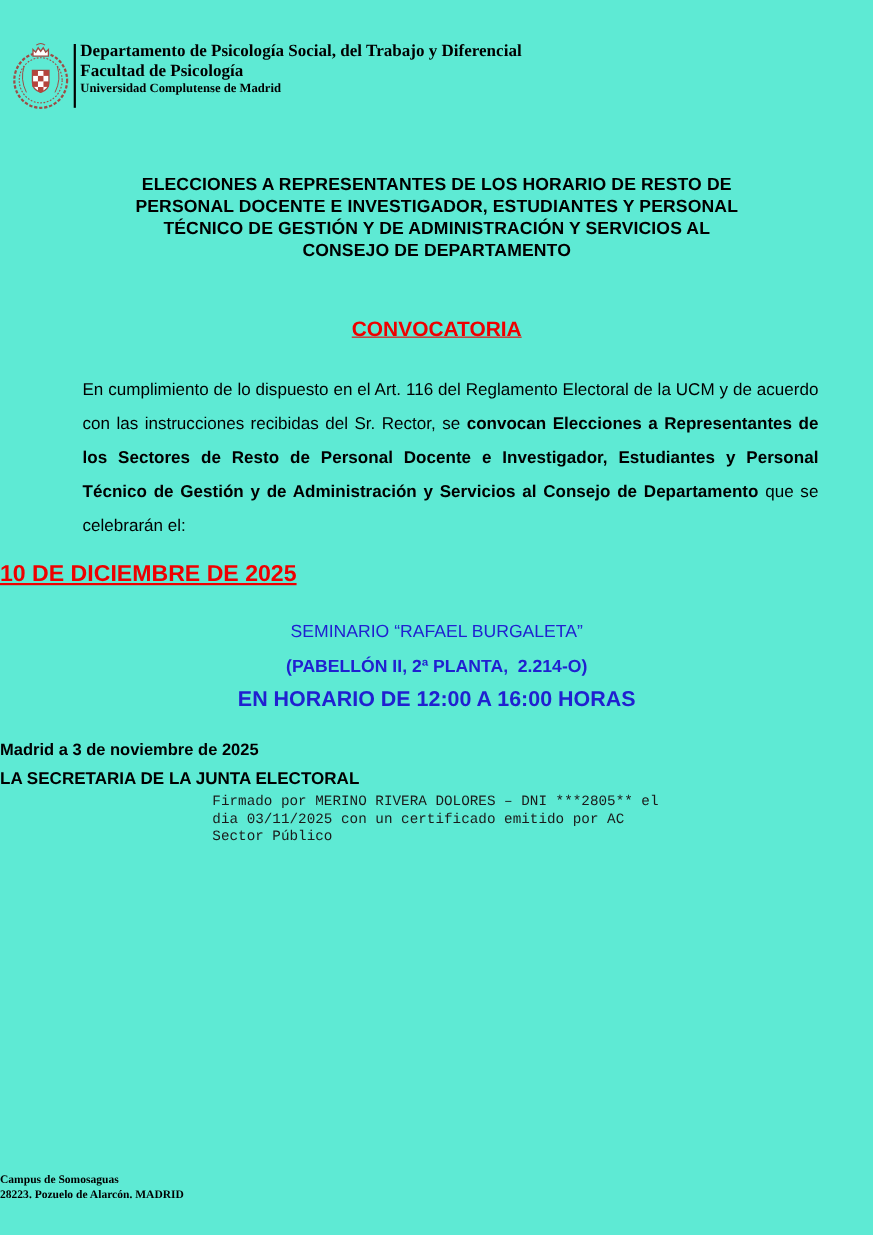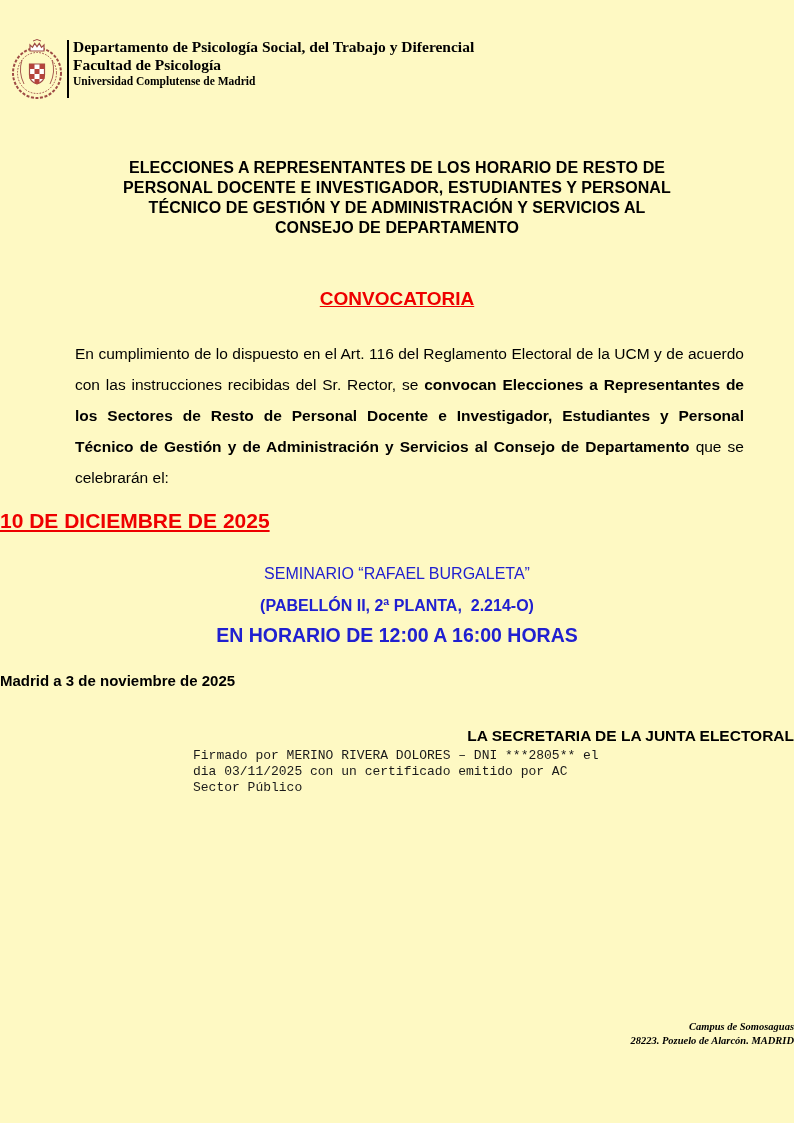--- a/index.html
+++ b/index.html
@@ -1,20 +1,20 @@
 <!DOCTYPE html>
 <html lang="es"><head>
 <meta charset="utf-8">
 <style>
   html,body{margin:0;padding:0;background:#888;}
   .page{
     position:relative;
     width:794px;height:1123px;
     margin:0 auto;
-    background:#fef9c3;
+    background:#5eead4;
     font-family:"Liberation Sans", sans-serif;
     color:#000;
     overflow:hidden;
   }
   
   .header{
     display:flex;
     align-items:flex-start;
     margin:38px 0 0 10px;
   }
@@ -84,48 +84,47 @@
     font-size:19.5px;
   }
   
   .place-date{
     margin-top:25px;
     text-align:left;
     font-weight:bold;
     font-size:15px;
   }
   .signer-title{
-    margin-top:38px;
-    text-align:right;
+    margin-top:10px;
+    text-align:left;
     font-weight:bold;
     font-size:15.5px;
   }
   .sig-block{
     margin:3px 0 0 193px;
     font-family:"Liberation Mono","DejaVu Sans Mono",monospace;
     font-size:13px;
     line-height:16px;
     color:#1a1a1a;
   }
   .fdo{
     margin-top:57px;
     text-align:center;
     font-weight:bold;
     font-size:15px;
   }
   
   .footer{
     position:absolute;
-    top:1020px;left:0;right:0;
-    text-align:right;
+    top:1066px;left:0;right:0;
+    text-align:left;
     font-family:"Liberation Serif", serif;
     font-weight:bold;
     font-size:10.5px;
     line-height:13.5px;
-    font-style:italic;
   }
 </style>
 </head>
 <body>
 
 <div class="page">
 
   <div class="header">
     <div class="logo">
       <svg width="54" height="62" viewBox="0 0 54 62" aria-hidden="true">

